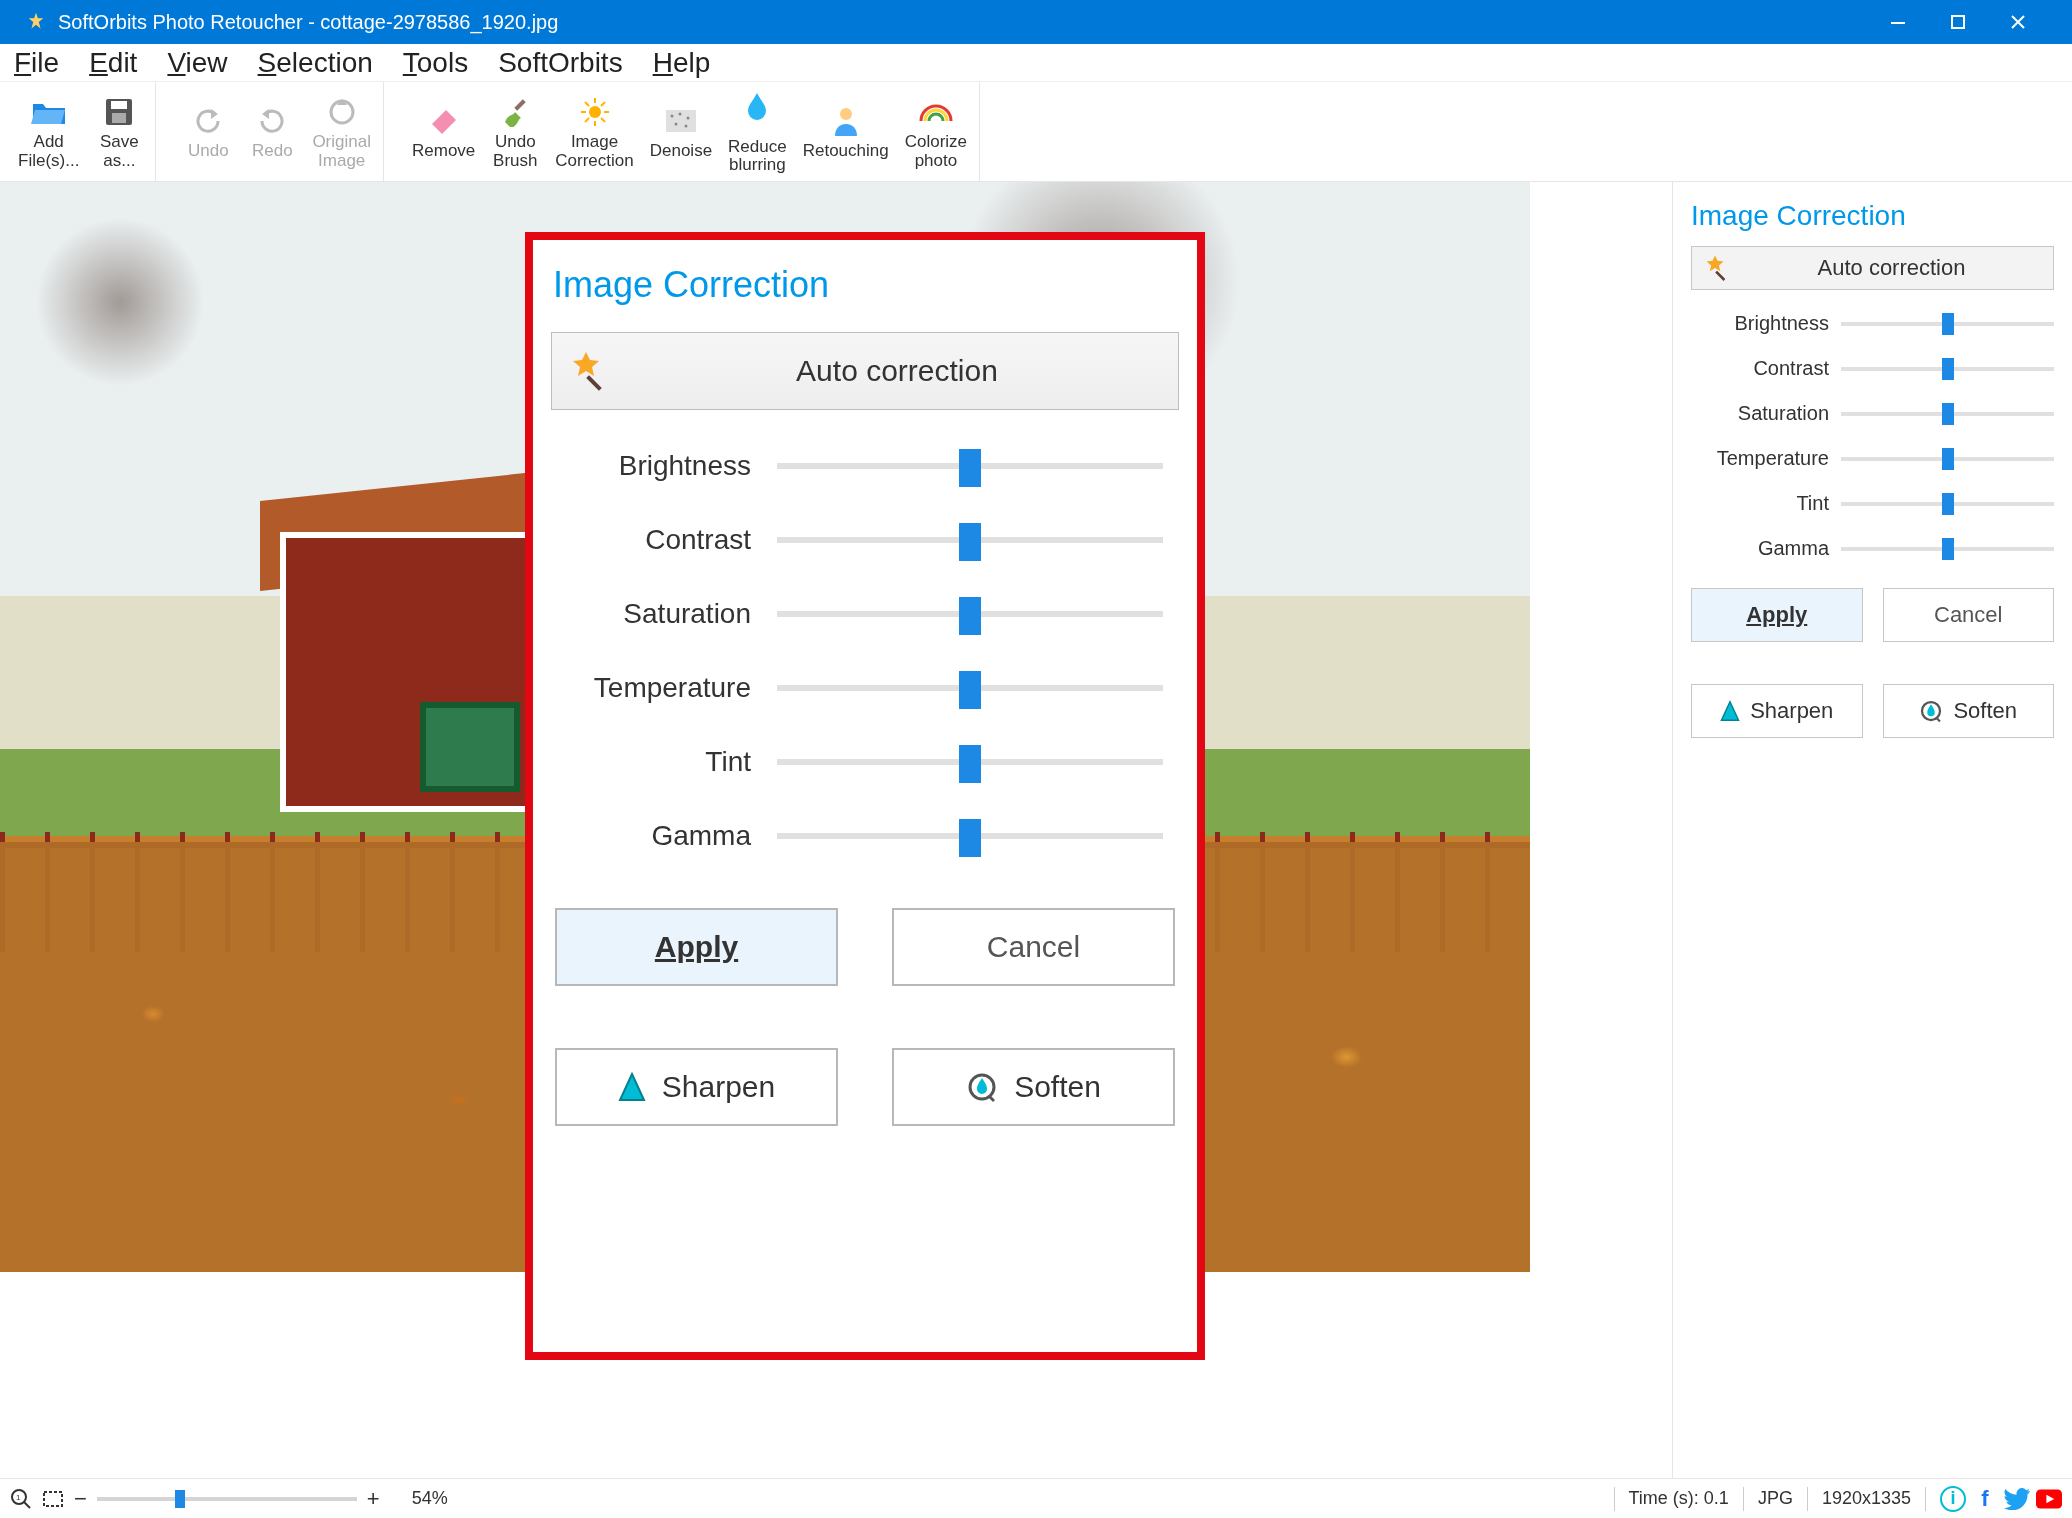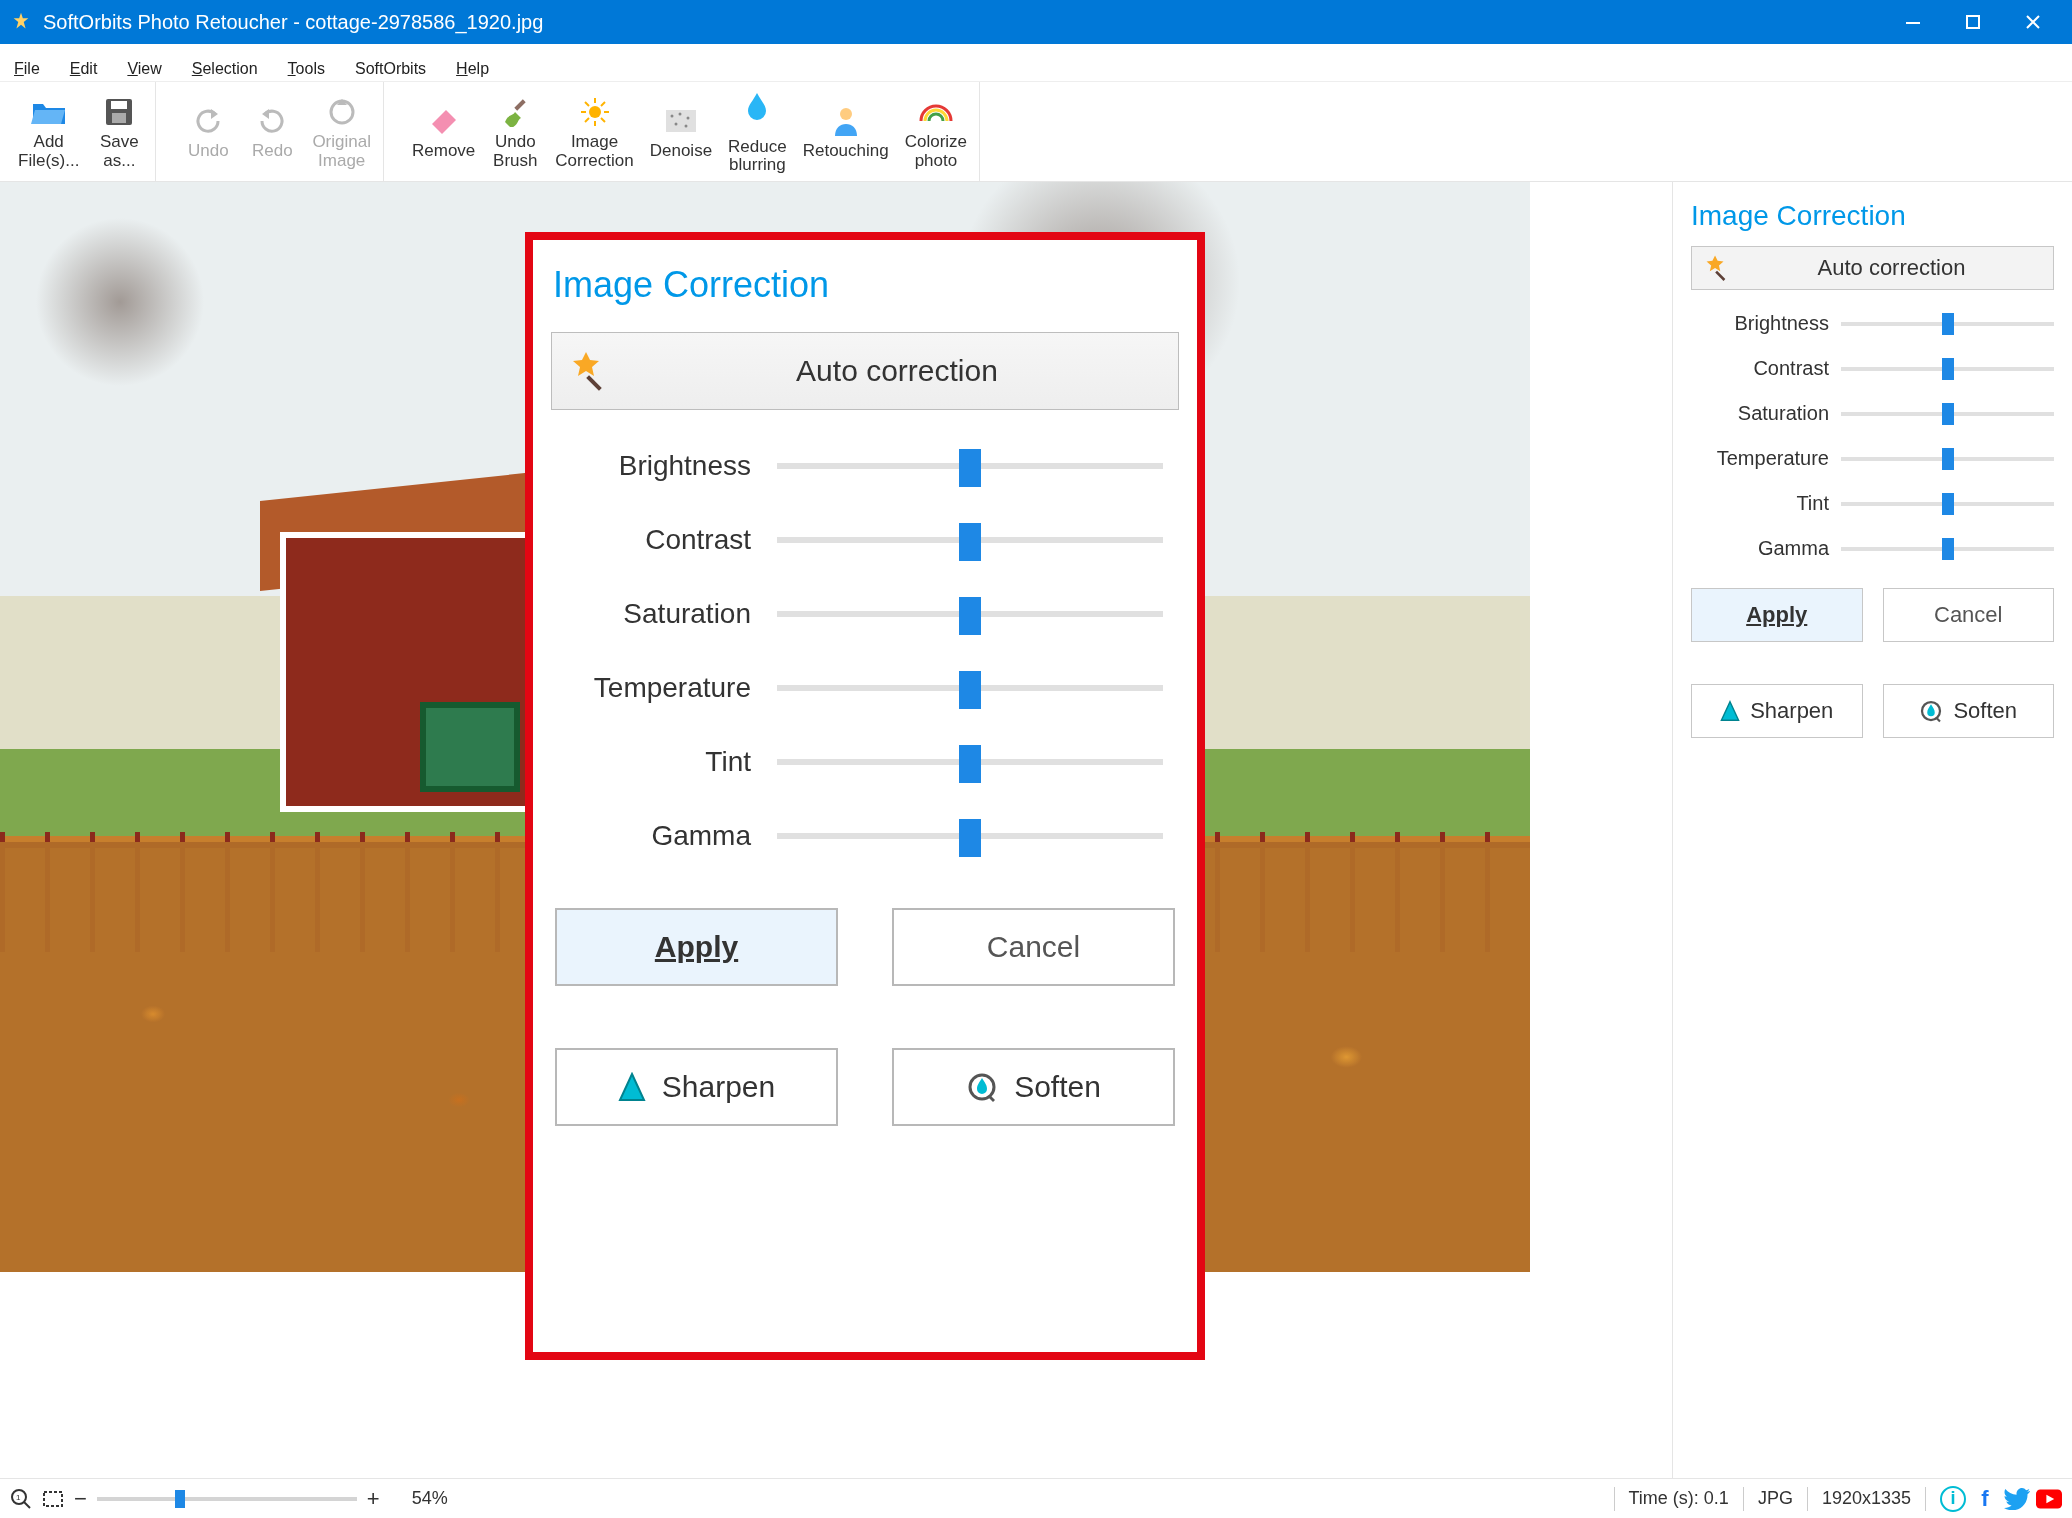--- a/index.html
+++ b/index.html
@@ -1,24 +1,24 @@
 <!DOCTYPE html>
 <html><head>
 <meta charset="utf-8">
 <style>
 * { box-sizing: border-box; margin: 0; padding: 0; font-family: "Segoe UI", Tahoma, sans-serif; }
 html, body { width: 2072px; height: 1518px; overflow: hidden; background:#fff; }
 
-.titlebar { height: 44px; background: #0078d7; color: #fff; display: flex; align-items: center; padding: 0 9px; font-size: 20px; }
+.titlebar { height: 44px; background: #0078d7; color: #fff; display: flex; align-items: center; padding: 0 24px; font-size: 20px; }
 .titlebar .app-icon { width: 24px; height: 24px; margin-right: 10px; display:flex; align-items:center; justify-content:center; }
 .titlebar .title-text { flex: 0 0 auto; }
 .titlebar .spacer { flex: 1; }
 .titlebar .win-btn { width: 60px; height: 44px; display:flex; align-items:center; justify-content:center; color:#fff; }
 
-.menubar { height: 38px; background: #fff; display: flex; align-items: flex-end; padding: 0 10px; gap: 22px; font-size: 16px; color:#222; border-bottom:1px solid #eee;}
+.menubar { height: 38px; background: #fff; display: flex; align-items: center; padding: 0 10px; gap: 22px; font-size: 28px; color:#222; border-bottom:1px solid #eee;}
 .menubar .menu-item { padding: 3px 4px; }
 .menubar .menu-item .ul { text-decoration: underline; }
 
 .toolbar { height: 100px; background: #fff; display:flex; align-items: center; padding: 0 6px; border-bottom: 1px solid #e5e5e5; gap: 16px; }
 .tool-group { display:flex; align-items:stretch; border-right: 1px solid #e5e5e5; padding: 4px 4px; height:100%; }
 .tool-btn { display:flex; flex-direction:column; align-items:center; justify-content:center; padding: 2px 8px; font-size: 17px; color:#333; min-width:64px; }
 .tool-btn.disabled { color:#aaa; }
 .tool-btn .ticon { width: 38px; height: 38px; display:flex; align-items:center; justify-content:center; margin-bottom:2px;}
 .tool-btn .lbl { text-align:center; line-height:1.1; }
 

